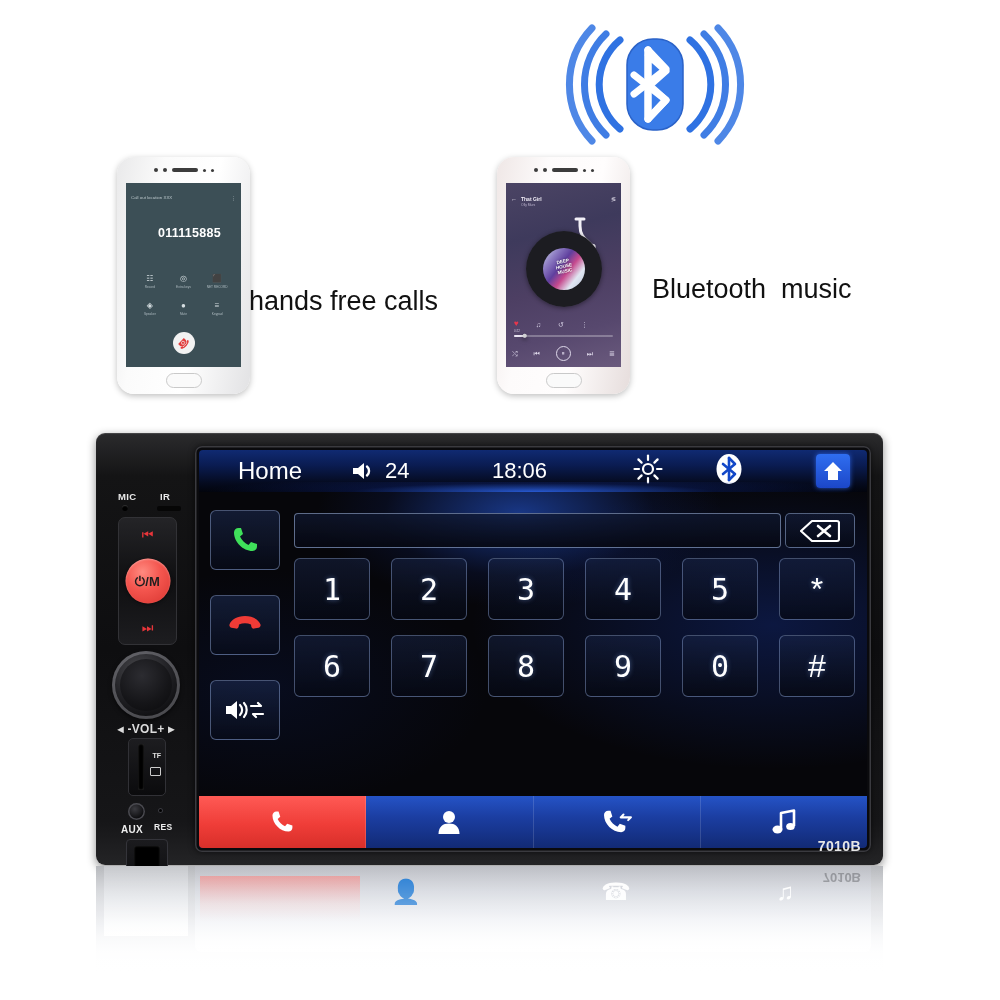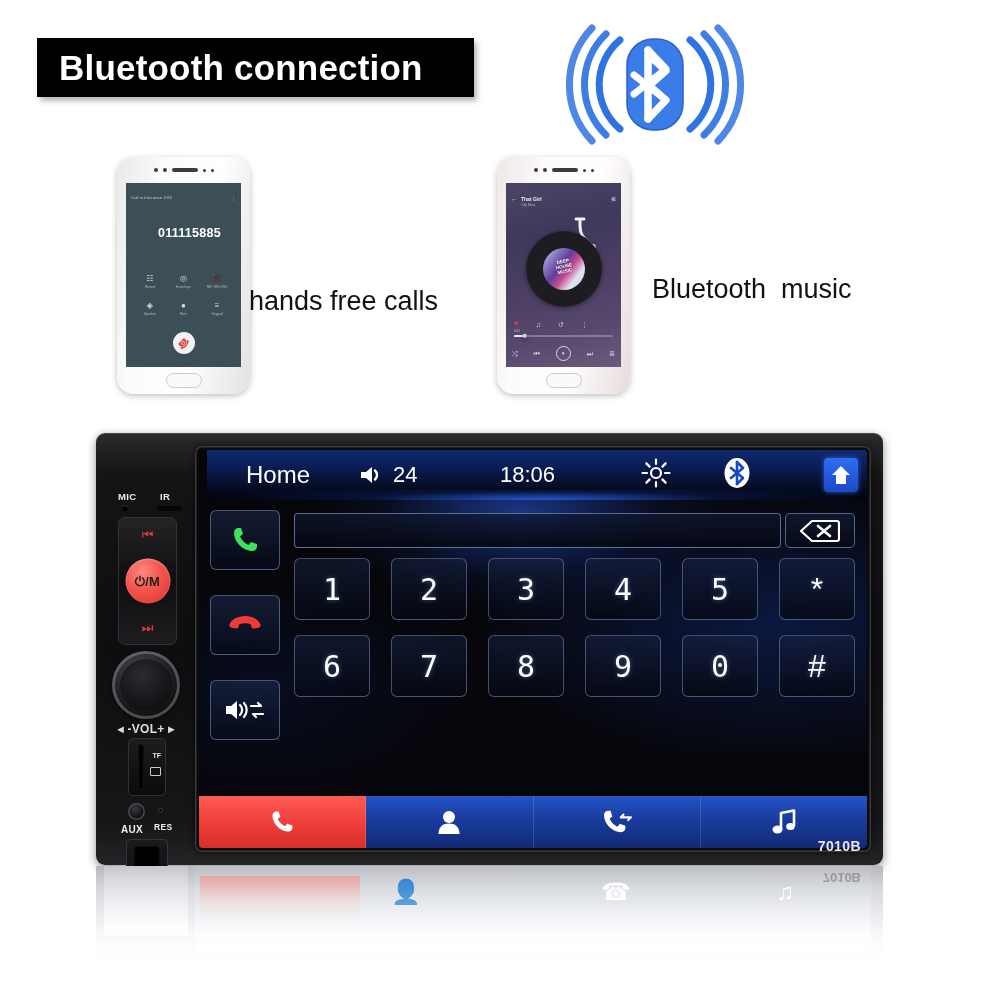--- a/index.html
+++ b/index.html
@@ -164,24 +164,24 @@
     box-shadow:inset 0 0 0 1.5px #3a3a3f, 0 0 6px rgba(0,0,0,.6);}
   .disp-inner{position:absolute;left:4px;top:4px;right:4px;bottom:4px;border-radius:4px;
     background:#06060a;overflow:hidden;}
   .glow{position:absolute;left:0;top:0;width:100%;height:100%;
     background:
       radial-gradient(ellipse 260px 120px at 48% 16%, rgba(40,95,235,.55) 0%, rgba(18,40,120,.18) 52%, rgba(0,0,0,0) 78%),
       radial-gradient(ellipse 420px 200px at 86% 44%, rgba(26,64,190,.30) 0%, rgba(0,0,0,0) 72%),
       radial-gradient(ellipse 300px 160px at 10% 60%, rgba(16,40,120,.18) 0%, rgba(0,0,0,0) 74%);
     pointer-events:none;}
 
-  .statusbar{position:absolute;left:0;top:0;width:100%;height:50px;
+  .statusbar{position:absolute;left:0;top:0;width:100%;height:42px;
     background:linear-gradient(180deg,#0b1b4a 0%,#123`9a8 0%, #0a1433 0%);
     background:linear-gradient(180deg,#102a72 0%,#0a1c52 36%,#050b20 78%,#02040c 100%);
-    display:flex;align-items:center;margin-left:8px;}
+    display:flex;align-items:center;}
   .statusbar::after{content:"";position:absolute;left:0;bottom:0;width:100%;height:10px;
     background:radial-gradient(ellipse 330px 16px at 50% 100%, rgba(46,104,245,.85) 0%, rgba(20,50,160,.25) 55%, rgba(0,0,0,0) 100%);}
   .sb-home{position:absolute;left:39px;color:#fff;font-size:24px;}
   .sb-vol{position:absolute;left:152px;display:flex;align-items:center;gap:9px;}
   .sb-vol .vnum{color:#fff;font-size:22px;}
   .sb-time{position:absolute;left:293px;color:#fff;font-size:22px;}
   .sb-sun{position:absolute;left:434px;}
   .sb-bt{position:absolute;left:516px;}
   .sb-hm{position:absolute;right:17px;width:34px;height:34px;border-radius:4px;
     background:linear-gradient(180deg,#2f6ef0 0%,#1c47c8 100%);
@@ -238,23 +238,20 @@
   .refl-fade{position:absolute;left:0;top:0;width:100%;height:100%;
     background:linear-gradient(180deg,rgba(255,255,255,0) 0%, rgba(255,255,255,.35) 45%, rgba(255,255,255,.9) 82%, #fff 100%);}
   .refl-left{position:absolute;left:8px;top:0;width:84px;height:70px;
     background:linear-gradient(180deg,#c6c8cc 0%,#e2e4e8 45%,#fafbfc 85%,#fff 100%);}
 </style>
 </head>
 <body>
 
 <div class="stage">
 
-  <div class="title-banner">
-    <div class="t">Bluetooth connection</div>
-  </div>
 
   <div class="bt-logo">
     <svg viewBox="0 0 190 125" xmlns="http://www.w3.org/2000/svg">
       <g fill="none" stroke="#2f72e2" stroke-linecap="round">
         <path d="M60 18 A58 58 0 0 0 60 107" stroke-width="7"></path>
         <path d="M46 12 A70 70 0 0 0 46 113" stroke-width="7" opacity=".92"></path>
         <path d="M32 6 A82 82 0 0 0 32 119" stroke-width="7" opacity=".85"></path>
         <path d="M130 18 A58 58 0 0 1 130 107" stroke-width="7"></path>
         <path d="M144 12 A70 70 0 0 1 144 113" stroke-width="7" opacity=".92"></path>
         <path d="M158 6 A82 82 0 0 1 158 119" stroke-width="7" opacity=".85"></path>

